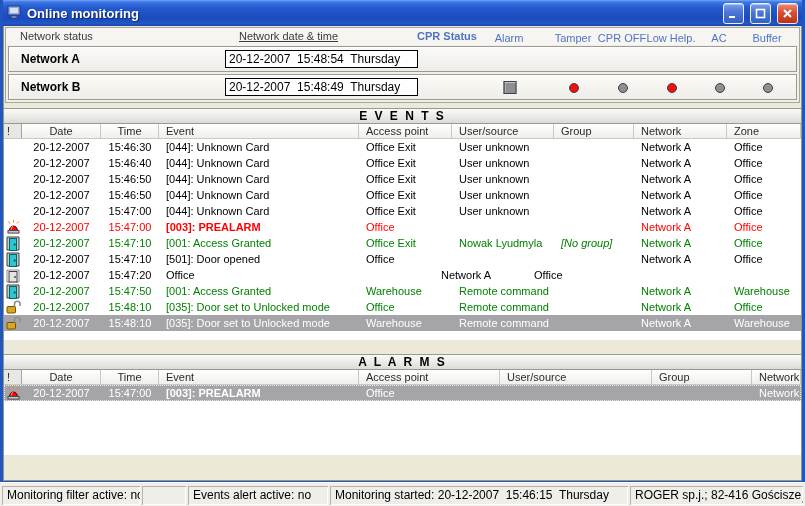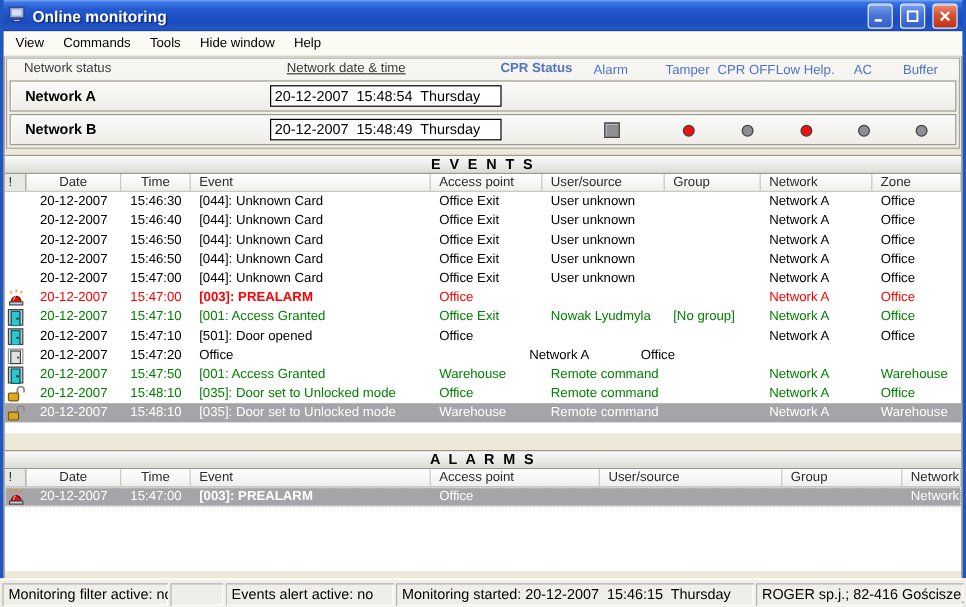--- a/index.html
+++ b/index.html
@@ -97,27 +97,20 @@
           <rect x="1.5" y="1.5" width="8" height="8" fill="none" stroke="#fff" stroke-width="1.6"></rect>
         </svg>
     </span>
     <span class="winbtn close">
       <svg width="11" height="11" viewBox="0 0 11 11">
           <path d="M2 2 L9 9 M9 2 L2 9" stroke="#fff" stroke-width="2"></path>
         </svg>
     </span>
   </div>
 
-  <div class="menubar" id="menubar">
-      <span class="menu-item">View</span>
-      <span class="menu-item">Commands</span>
-      <span class="menu-item">Tools</span>
-      <span class="menu-item">Hide window</span>
-      <span class="menu-item">Help</span>
-    </div>
 
   <div class="client">
     <div class="netpanel">
       <div class="nethead">
         <span class="nh-status">Network status</span>
         <span class="nh-date">Network date &amp; time</span>
         <span class="nh-cpr" style="left: 441px; color: rgb(78, 116, 196); text-align: right;">CPR Status</span>
         <span id="ind-headers">
             <span class="nh-ind" style="left: 503px; color: rgb(78, 116, 196);">Alarm</span>
             <span class="nh-ind" style="left: 567px; color: rgb(78, 116, 196);">Tamper</span>
@@ -241,21 +234,21 @@
               <path d="M1 1 h12 v13 h-2.5 v-11 h-7 v11 H1 z" fill="#C9C9C9" stroke="#3F3F3F"></path>
               <rect x="3.5" y="2.5" width="7" height="12" fill="#2EC6CE" stroke="#00666E"></rect>
               <circle cx="8.6" cy="8.6" r="1" fill="#003E44"></circle>
             </svg>
           </span>
           <span class="tcell c-date" style="width: 79px;">20-12-2007</span>
           <span class="tcell c-time" style="width: 58px;">15:47:10</span>
           <span class="tcell c-event pad" style="width: 200px;">[001: Access Granted</span>
           <span class="tcell c-txt pad" style="width: 93px;">Office Exit</span>
           <span class="tcell c-txt pad" style="width: 102px;">Nowak Lyudmyla</span>
-          <span class="tcell c-txt pad" style="width: 80px;">[No group]</span>
+          <span class="tcell c-txt pad" style="width: 80px; font-style: italic;">[No group]</span>
           <span class="tcell c-txt pad" style="width: 93px;">Network A</span>
           <span class="tcell c-txt pad" style="flex: 1 1 0%;">Office</span>
         </div>
         <div class="trow row-normal">
           <span class="tcell c-icon" style="width: 18px;">
             <svg width="14" height="15" viewBox="0 0 14 15">
               <path d="M1 1 h12 v13 h-2.5 v-11 h-7 v11 H1 z" fill="#C9C9C9" stroke="#3F3F3F"></path>
               <rect x="3.5" y="2.5" width="7" height="12" fill="#2EC6CE" stroke="#00666E"></rect>
               <circle cx="8.6" cy="8.6" r="1" fill="#003E44"></circle>
             </svg>

